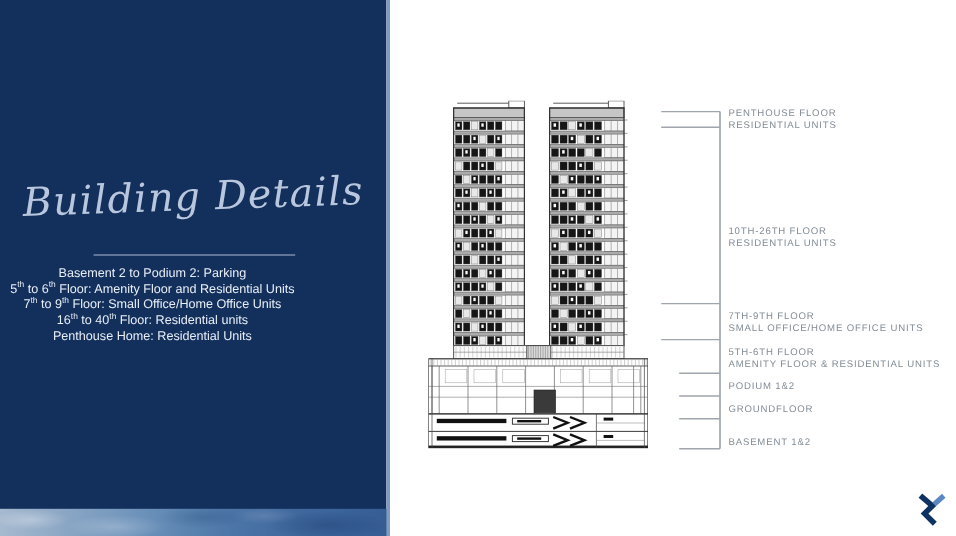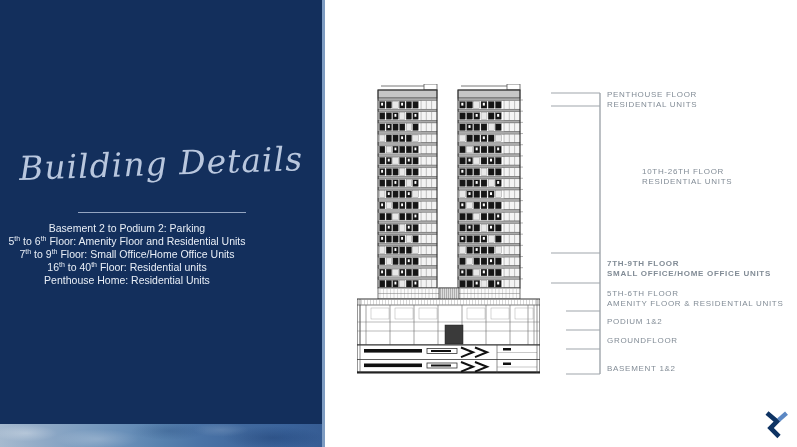--- a/index.html
+++ b/index.html
@@ -28,21 +28,21 @@
       linear-gradient(90deg,#a6bacf 0%,#8fa9c6 14%,#7c9dc0 26%,#6a90b9 38%,
                       #5781ae 50%,#4a73a6 62%,#40689d 76%,#3a639b 88%,#365c93 100%);}
 
   
   .canvas{position:absolute;left:325px;top:0;width:472px;height:447px;background:#ffffff;}
   .bsvg{position:absolute;left:32px;top:84px;}     
   .leaders{position:absolute;left:220px;top:88px;} 
 
   .flabel{position:absolute;left:282px;  color:#828c96;font-size:8px;
           line-height:9.6px;letter-spacing:.7px;white-space:nowrap;}
-  .lb0{top:90px;} .lb1{top:167px;margin-left:35px;} .lb2{top:259px;font-weight:bold;} .lb3{top:289px;}
+  .lb0{top:90px;} .lb1{top:188px;} .lb2{top:259px;} .lb3{top:289px;}
   .lb4{top:317px;} .lb5{top:336px;text-align:right;} .lb6{top:364px;}
 
   .logo{position:absolute;left:439px;top:411px;} 
 </style>
 </head>
 <body>
 
 <div class="slide">
 
   <aside class="panel">

